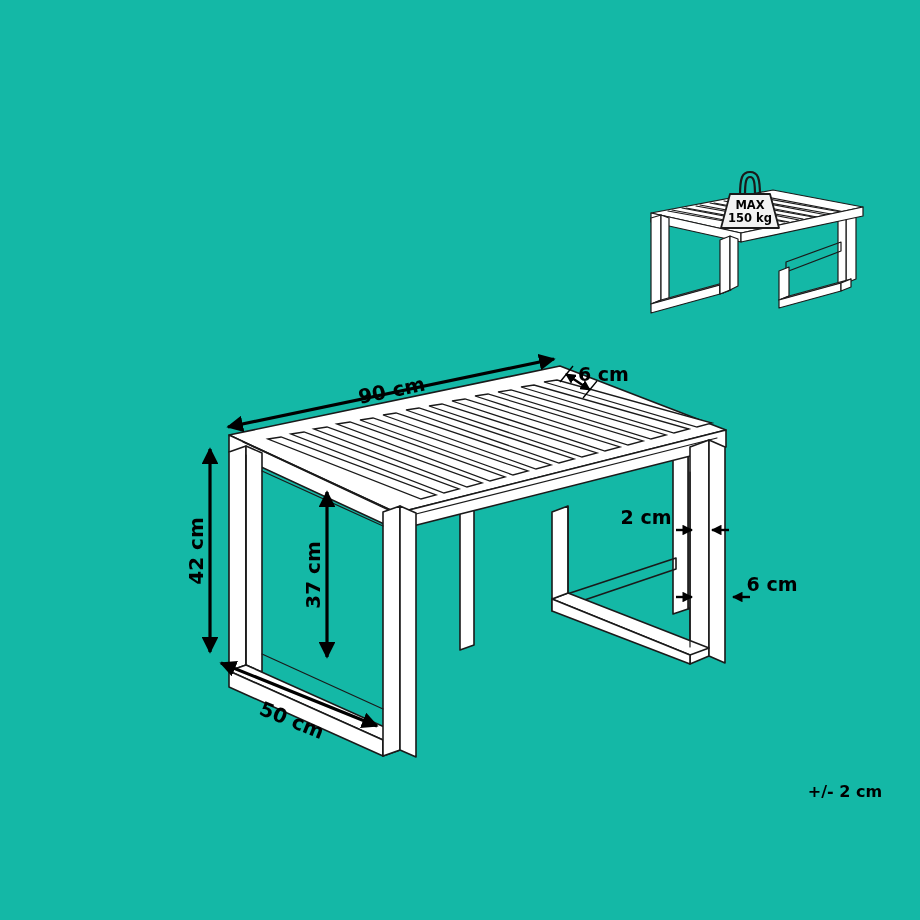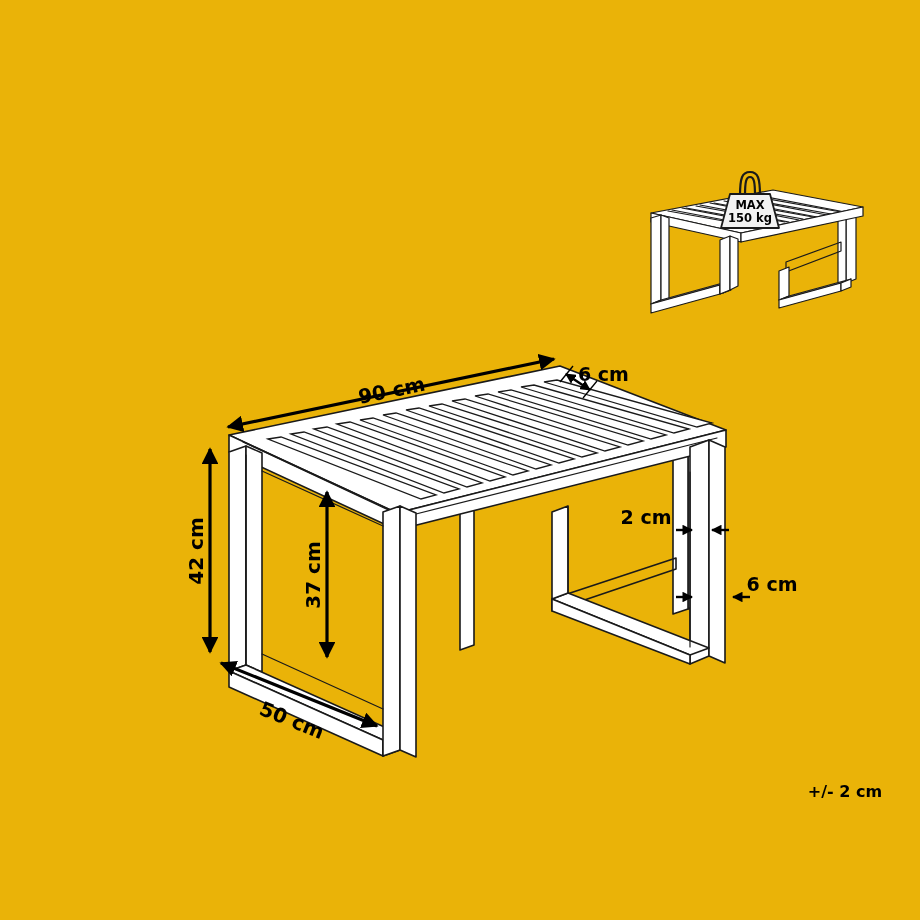--- a/index.html
+++ b/index.html
@@ -8,21 +8,21 @@
     padding: 0;
     background: #ffffff;
   }
   body {
     font-family: "DejaVu Sans", "Liberation Sans", sans-serif;
   }
   #stage {
     position: relative;
     width: 920px;
     height: 920px;
-    background: #eab308;
+    background: #14b8a6;
     overflow: hidden;
   }
   #stage svg {
     position: absolute;
     left: 0;
     top: 0;
     display: block;
   }
   .dimtext {
     font-family: "DejaVu Sans", "Liberation Sans", sans-serif;

